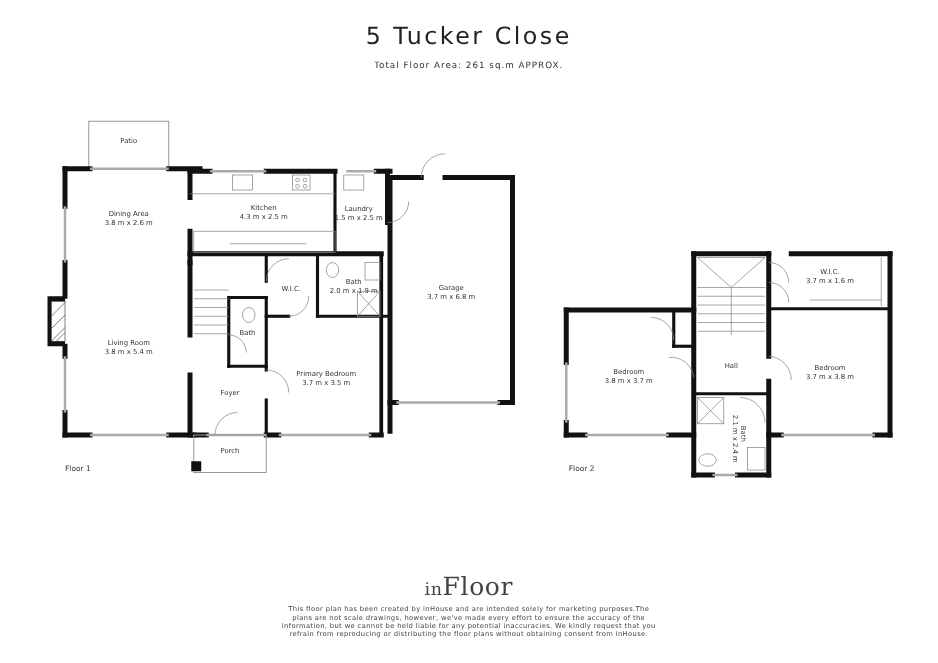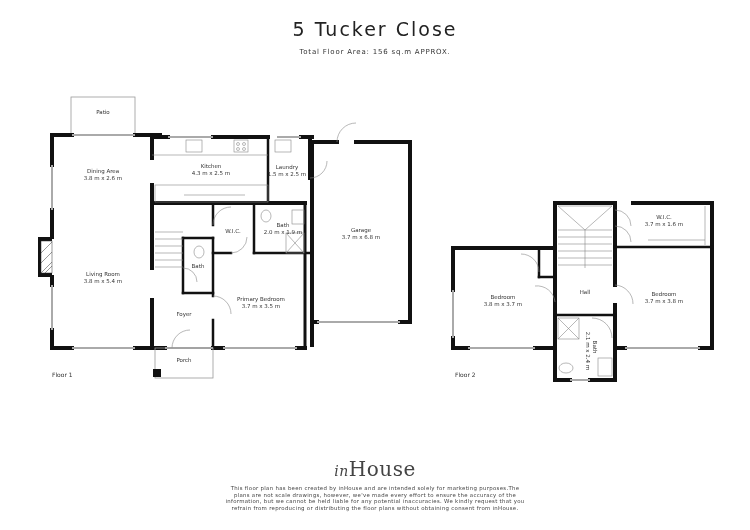--- a/index.html
+++ b/index.html
@@ -2,28 +2,28 @@
 <html><head>
 <meta charset="utf-8">
 <style>
   html, body { margin: 0; padding: 0; background: #ffffff; }
   body { width: 750px; height: 530px; position: relative; overflow: hidden; font-family: "DejaVu Sans", sans-serif; color: #222; }
   .title { position: absolute; left: 0; width: 750px; top: 18px; text-align: center; font-size: 19px; letter-spacing: 2px; color: #222; }
   .subtitle { position: absolute; left: 0; width: 750px; top: 48px; text-align: center; font-size: 7px; letter-spacing: 0.8px; color: #333; }
   svg.plan { position: absolute; left: 0; top: 0; }
   .lbl { font-family: "DejaVu Sans", sans-serif; fill: #333; }
   .logo { position: absolute; left: 0; width: 750px; top: 457px; text-align: center; font-family: "DejaVu Serif", serif; font-size: 20px; color: #444; letter-spacing: 0.5px; }
-  .logo .script { font-style: italic; font-size: 14px; }
+  .logo .script { font-size: 14px; }
   .disclaimer { position: absolute; left: 225px; width: 300px; top: 485px; text-align: center; font-size: 5.4px; line-height: 6.6px; color: #444; letter-spacing: 0.3px; }
 </style>
 </head>
 <body>
 
 <div class="title">5 Tucker Close</div>
-<div class="subtitle">Total Floor Area: 156 sq.m APPROX.</div>
+<div class="subtitle">Total Floor Area: 261 sq.m APPROX.</div>
 
 <svg class="plan" width="750" height="530" viewBox="0 0 750 530">
 
   <g>
 
     <rect x="71" y="97" width="64" height="38" fill="none" stroke="#999" stroke-width="0.8"></rect>
 
     <g stroke="#111" stroke-width="4" fill="none" stroke-linecap="square">
       <line x1="52" y1="135" x2="72" y2="135"></line>
       <line x1="135" y1="135" x2="160" y2="135"></line>
@@ -221,14 +221,14 @@
     <text x="664" y="303">3.7 m x 3.8 m</text>
     <text transform="translate(593,347) rotate(90)">Bath</text>
     <text transform="translate(586,351) rotate(90)">2.1 m x 2.4 m</text>
   </g>
   <g class="lbl" font-size="6">
     <text x="52" y="377">Floor 1</text>
     <text x="455" y="377">Floor 2</text>
   </g>
 </svg>
 
-<div class="logo"><span class="script">in</span><span>House</span></div>
+<div class="logo"><span class="script">in</span><span>Floor</span></div>
 <div class="disclaimer">This floor plan has been created by inHouse and are intended solely for marketing purposes.The plans are not scale drawings, however, we've made every effort to ensure the accuracy of the information, but we cannot be held liable for any potential inaccuracies. We kindly request that you refrain from reproducing or distributing the floor plans without obtaining consent from inHouse.</div>
 
 </body></html>

